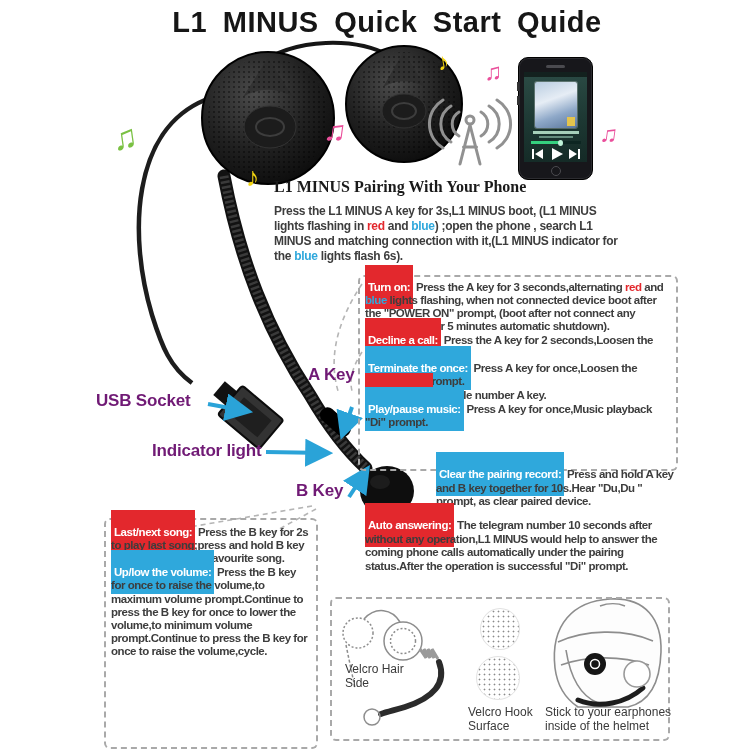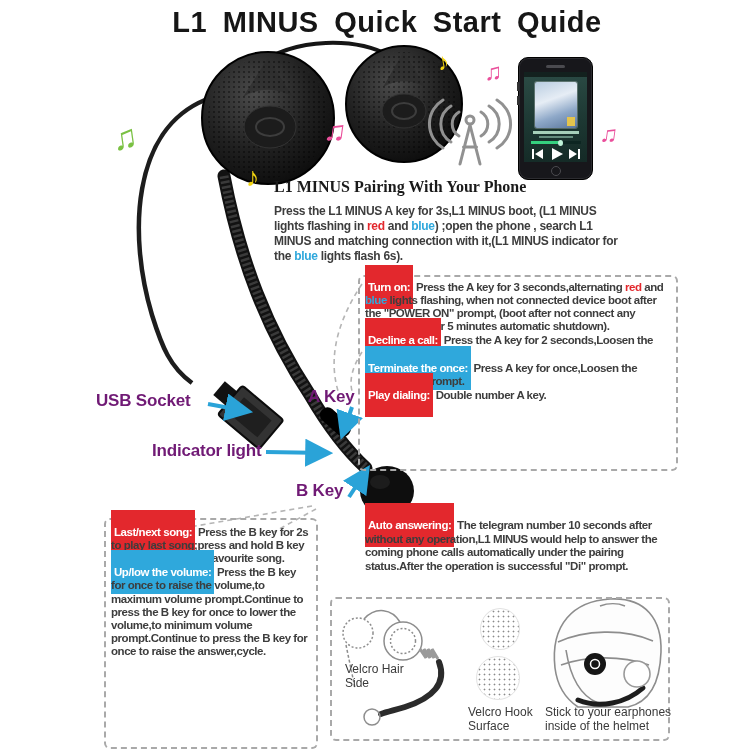--- a/index.html
+++ b/index.html
@@ -199,41 +199,47 @@
     <div>
       <div class="inst-entry"><span class="tag tag-red">Turn on:</span><span><span> Press the A key for 3 seconds,alternating </span><span style="color: var(--red);">red</span><span> and </span><span style="color: var(--blue);">blue</span><span> lights flashing, when not connected device boot after the "POWER ON" prompt, (boot after not connect any equipment after 5 minutes automatic shutdown).</span></span></div>
 
 
       <div class="inst-entry"><span class="tag tag-red">Decline a call:</span><span><span> Press the A key for 2 seconds,Loosen the former "Di" prompt.</span></span></div>
 
       <div class="inst-entry"><span class="tag tag-blue">Terminate the once:</span><span><span> Press A key for once,Loosen the former "Di" prompt.</span></span></div>
 
       <div class="inst-entry"><span class="tag tag-red">Play dialing:</span><span><span> Double number A key.</span></span></div>
 
-    </div>
-  </div>
-
+      <div class="inst-entry"><span class="tag tag-blue">Play/pause music:</span><span><span> Press A key for once,Music playback "Di" prompt.</span></span></div>
+    </div>
+  </div>
+
+  <div class="abs free-block clear-block">
+    <div>
+      <div class="inst-entry"><span class="tag tag-blue">Clear the pairing record:</span><span><span> Press and hold A key and B key together for 10s.Hear "Du,Du " prompt, as clear paired device.</span></span></div>
+    </div>
+  </div>
 
   <div class="abs free-block auto-block">
     <div>
       <div class="inst-entry"><span class="tag tag-red">Auto answering:</span><span><span> The telegram number 10 seconds after without any operation,L1 MINUS would help to answer the coming phone calls automatically under the pairing status.After the operation is successful "Di" prompt.</span></span></div>
     </div>
   </div>
 
   <div class="abs dash-box bkey-box inst">
     <div>
       <div class="inst-entry"><span class="tag tag-red">Last/next song:</span><span><span> Press the B key for 2s to play last song;press and hold B key until reaching your favourite song.</span></span></div>
 
-      <div class="inst-entry"><span class="tag tag-blue">Up/low the volume:</span><span><span> Press the B key for once to raise the volume,to maximum volume prompt.Continue to press the B key for once to lower the volume,to minimum volume prompt.Continue to press the B key for once to raise the answer,cycle.</span></span></div>
+      <div class="inst-entry"><span class="tag tag-blue">Up/low the volume:</span><span><span> Press the B key for once to raise the volume,to maximum volume prompt.Continue to press the B key for once to lower the volume,to minimum volume prompt.Continue to press the B key for once to raise the volume,cycle.</span></span></div>
     </div>
   </div>
 
   <div class="abs pointer-label" style="left:84px;top:391px;">USB Socket</div>
   <div class="abs pointer-label" style="left:140px;top:441px;">Indicator light</div>
-  <div class="abs pointer-label" style="left:296px;top:387px;">A Key</div>
+  <div class="abs pointer-label" style="left:296px;top:365px;">A Key</div>
   <div class="abs pointer-label" style="left:284px;top:481px;">B Key</div>
 
   <div class="abs dash-box helmet-box"></div>
   <div class="abs stipple" style="left:468px;top:608px;width:38px;height:40px;"></div>
   <div class="abs stipple" style="left:464px;top:656px;width:42px;height:42px;"></div>
   <div class="abs caption" style="left:333px;top:662px;width:78px;">Velcro Hair Side</div>
   <div class="abs caption" style="left:456px;top:705px;width:84px;">Velcro Hook Surface</div>
   <div class="abs caption" style="left:533px;top:705px;width:138px;">Stick to your earphones inside of the helmet</div>
 
 </div>

